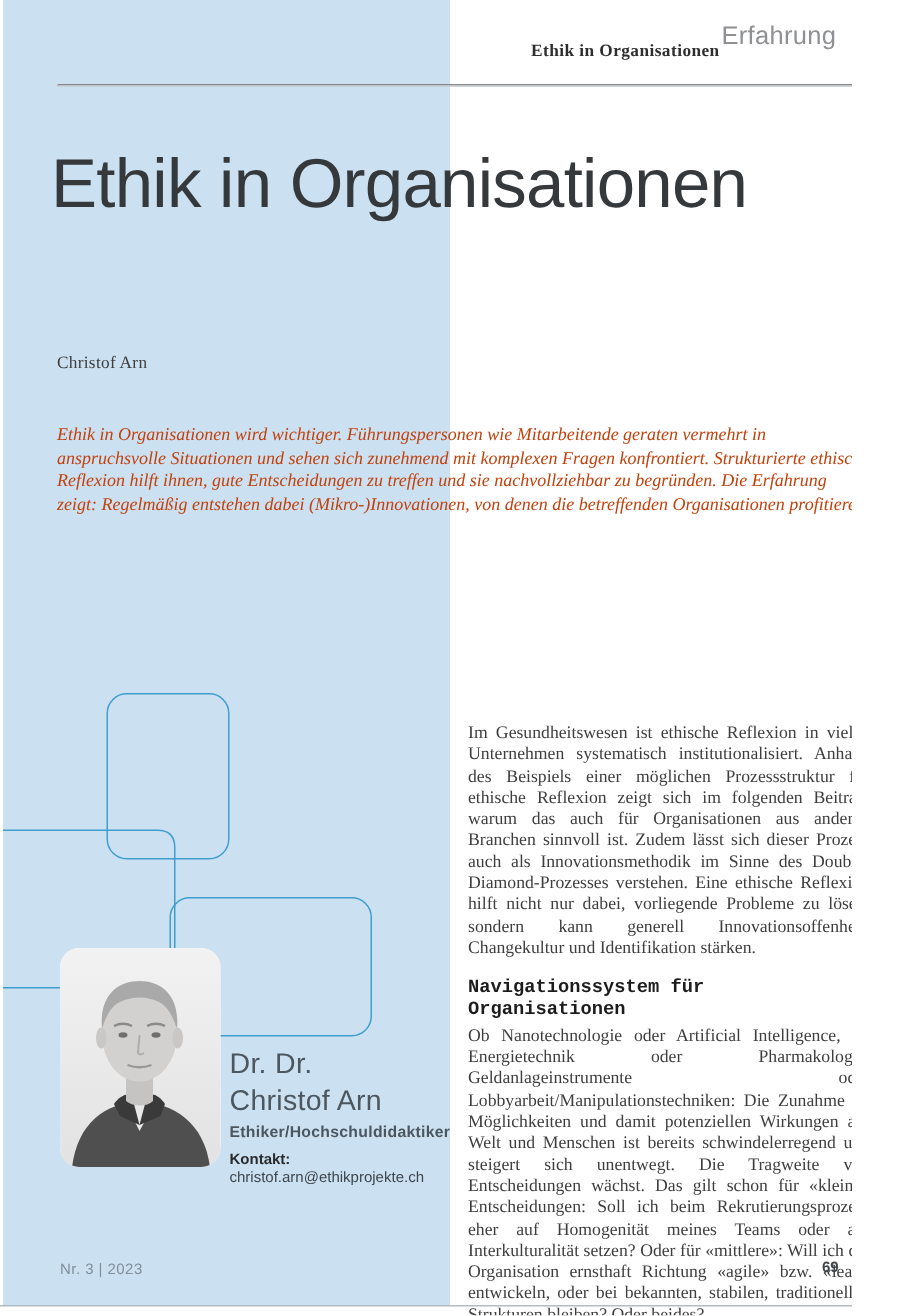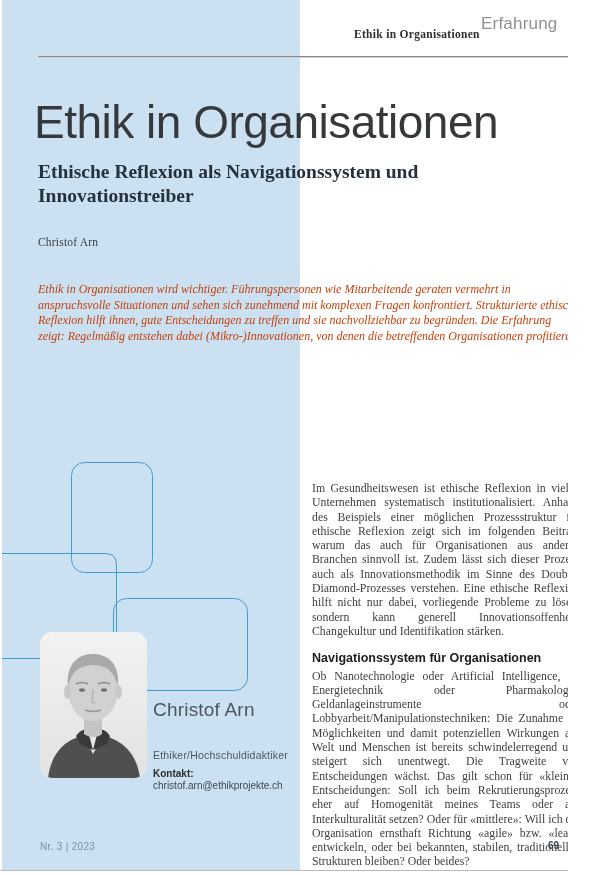--- a/index.html
+++ b/index.html
@@ -66,41 +66,41 @@
     position: absolute; left: 40px; top: 632px; width: 107px; height: 146px;
     background: #ffffff; border-radius: 13px; overflow: hidden;
   }
   .photo-card svg { display: block; }
   .author-name {
     position: absolute; left: 153px; top: 697px;
     font-size: 19px; line-height: 25px; color: #4c565e; letter-spacing: 0.2px;
   }
   .author-role {
     position: absolute; left: 153px; top: 749px;
-    font-size: 10.5px; font-weight: normal; color: #4c565e; letter-spacing: 0.2px; text-align: right;
+    font-size: 10.5px; font-weight: bold; color: #4c565e; letter-spacing: 0.2px; text-align: right;
   }
   .contact-label {
     position: absolute; left: 153px; top: 768px;
     font-size: 10px; font-weight: bold; color: #2b2b2b;
   }
   .contact-email {
     position: absolute; left: 153px; top: 780px;
     font-size: 10px; color: #3e464d; text-decoration: none; cursor: pointer;
   }
 
   
   .body-col {
     position: absolute; left: 312px; top: 481px; width: 268px;
     font-family: "Liberation Serif", serif; font-size: 11.8px;
     line-height: 14.3px; color: #3e3e3e;
     text-align: justify; hyphens: auto; -webkit-hyphens: auto;
   }
   .body-col .para { margin: 0; }
   .body-col .section-heading {
-    font-family: Liberation Sans, sans-serif; font-weight: bold;
+    font-family: Liberation Mono, monospace; font-weight: bold;
     font-size: 12.5px; color: #1c1c1c; margin: 13px 0 3px 0;
     text-align: left;
   }
 
   
   .footer-issue {
     position: absolute; left: 40px; top: 841px;
     font-size: 10px; color: #808e99; letter-spacing: 0.3px;
   }
   .footer-page {
@@ -124,21 +124,20 @@
     <rect x="113.5" y="598.5" width="134" height="92" rx="13" fill="none" stroke="#3f9ecd" stroke-width="1"></rect>
     <path d="M 2 553.5 H 105 Q 116.5 553.5 116.5 565 V 634" fill="none" stroke="#3f9ecd" stroke-width="1"></path>
     <path d="M 2 658.5 H 42" fill="none" stroke="#3f9ecd" stroke-width="1"></path>
   </svg>
 
   <div class="hdr-label">Ethik in Organisationen</div>
   <div class="hdr-category">Erfahrung</div>
   <div class="hdr-rule"></div>
 
   <h1 class="title">Ethik in Organisationen</h1>
-  <h2 class="subtitle">Ethische Reflexion als Navigationssystem und Innovationstreiber</h2>
   <div class="author">Christof Arn</div>
 
   <p class="abstract">Ethik in Organisationen wird wichtiger. Führungspersonen wie Mitarbeitende geraten vermehrt in anspruchsvolle Situationen und sehen sich zunehmend mit komplexen Fragen konfrontiert. Strukturierte ethische Reflexion hilft ihnen, gute Entscheidungen zu treffen und sie nachvollziehbar zu begründen. Die Erfahrung zeigt: Regelmäßig entstehen dabei (Mikro-)Innovationen, von denen die betreffenden Organisationen profitieren.</p>
 
   <div class="photo-card">
     <svg width="107" height="146" viewBox="0 0 107 146" xmlns="http://www.w3.org/2000/svg">
       <defs>
         <linearGradient id="bgGrad" x1="0" y1="0" x2="0" y2="1">
           <stop offset="0" stop-color="#f2f2f2"></stop>
           <stop offset="1" stop-color="#e2e2e2"></stop>
@@ -164,20 +163,21 @@
       <path d="M 58 52 Q 64 49 70 52" fill="none" stroke="#8a8a8a" stroke-width="1.6"></path>
       <ellipse cx="42" cy="58" rx="3" ry="1.8" fill="#6f6f6f"></ellipse>
       <ellipse cx="64" cy="58" rx="3" ry="1.8" fill="#6f6f6f"></ellipse>
 
       <path d="M 53 58 L 52 70 Q 53 72 56 70" fill="none" stroke="#b0aeac" stroke-width="1.4"></path>
       <path d="M 45 78 Q 53 81 61 78" fill="none" stroke="#9a9896" stroke-width="1.5"></path>
     </svg>
   </div>
 
   <div class="author-name">
+    <div>Dr. Dr.</div>
     <div>Christof Arn</div>
   </div>
   <div class="author-role">Ethiker/Hochschuldidaktiker</div>
   <div class="contact-label">Kontakt:</div>
   <a class="contact-email">christof.arn@ethikprojekte.ch</a>
 
   <div class="body-col">
     <p class="para" lang="de">Im Gesundheitswesen ist ethische Reflexion in vielen Unternehmen systematisch institutionalisiert. Anhand des Beispiels einer möglichen Prozessstruktur für ethische Reflexion zeigt sich im folgenden Beitrag, warum das auch für Organisationen aus anderen Branchen sinnvoll ist. Zudem lässt sich dieser Prozess auch als Innovationsmethodik im Sinne des Double-Diamond-Prozesses verstehen. Eine ethische Reflexion hilft nicht nur dabei, vorliegende Probleme zu lösen, sondern kann generell Innovationsoffenheit, Changekultur und Identifikation stärken.</p>
     <h3 class="section-heading">Navigationssystem für Organisationen</h3>
     <p class="para" lang="de">Ob Nanotechnologie oder Artificial Intelligence, ob Energietechnik oder Pharmakologie, Geldanlageinstrumente oder Lobbyarbeit/Manipulationstechniken: Die Zunahme an Möglichkeiten und damit potenziellen Wirkungen auf Welt und Menschen ist bereits schwindelerregend und steigert sich unentwegt. Die Tragweite von Entscheidungen wächst. Das gilt schon für «kleine» Entscheidungen: Soll ich beim Rekrutierungsprozess eher auf Homogenität meines Teams oder auf Interkulturalität setzen? Oder für «mittlere»: Will ich die Organisation ernsthaft Richtung «agile» bzw. «lean» entwickeln, oder bei bekannten, stabilen, traditionellen Strukturen bleiben? Oder beides?</p>

